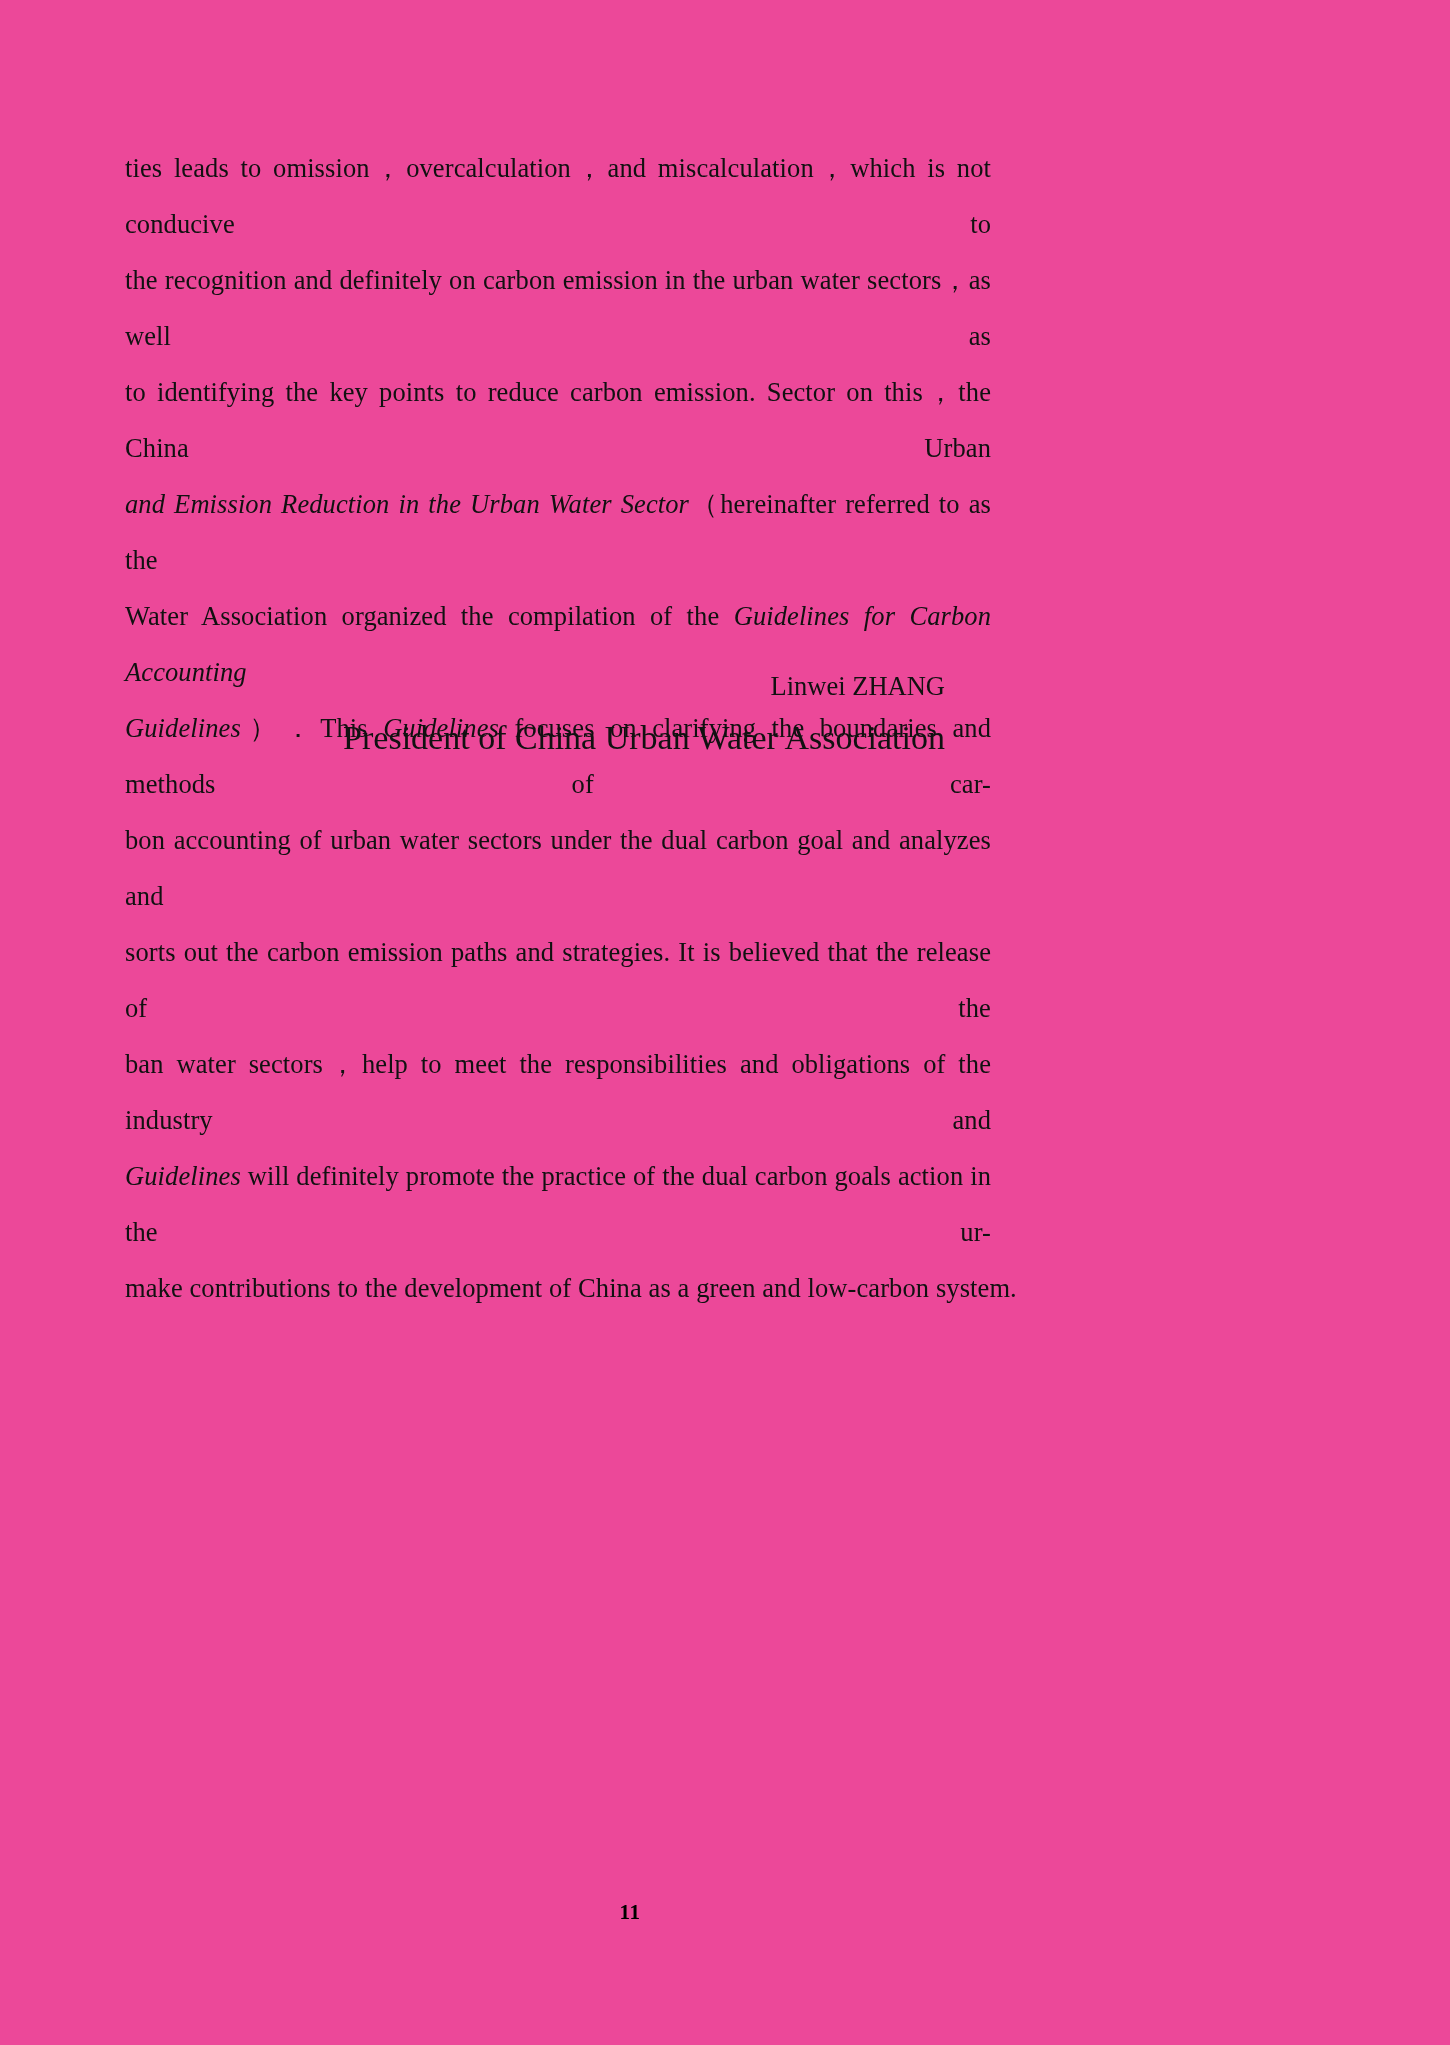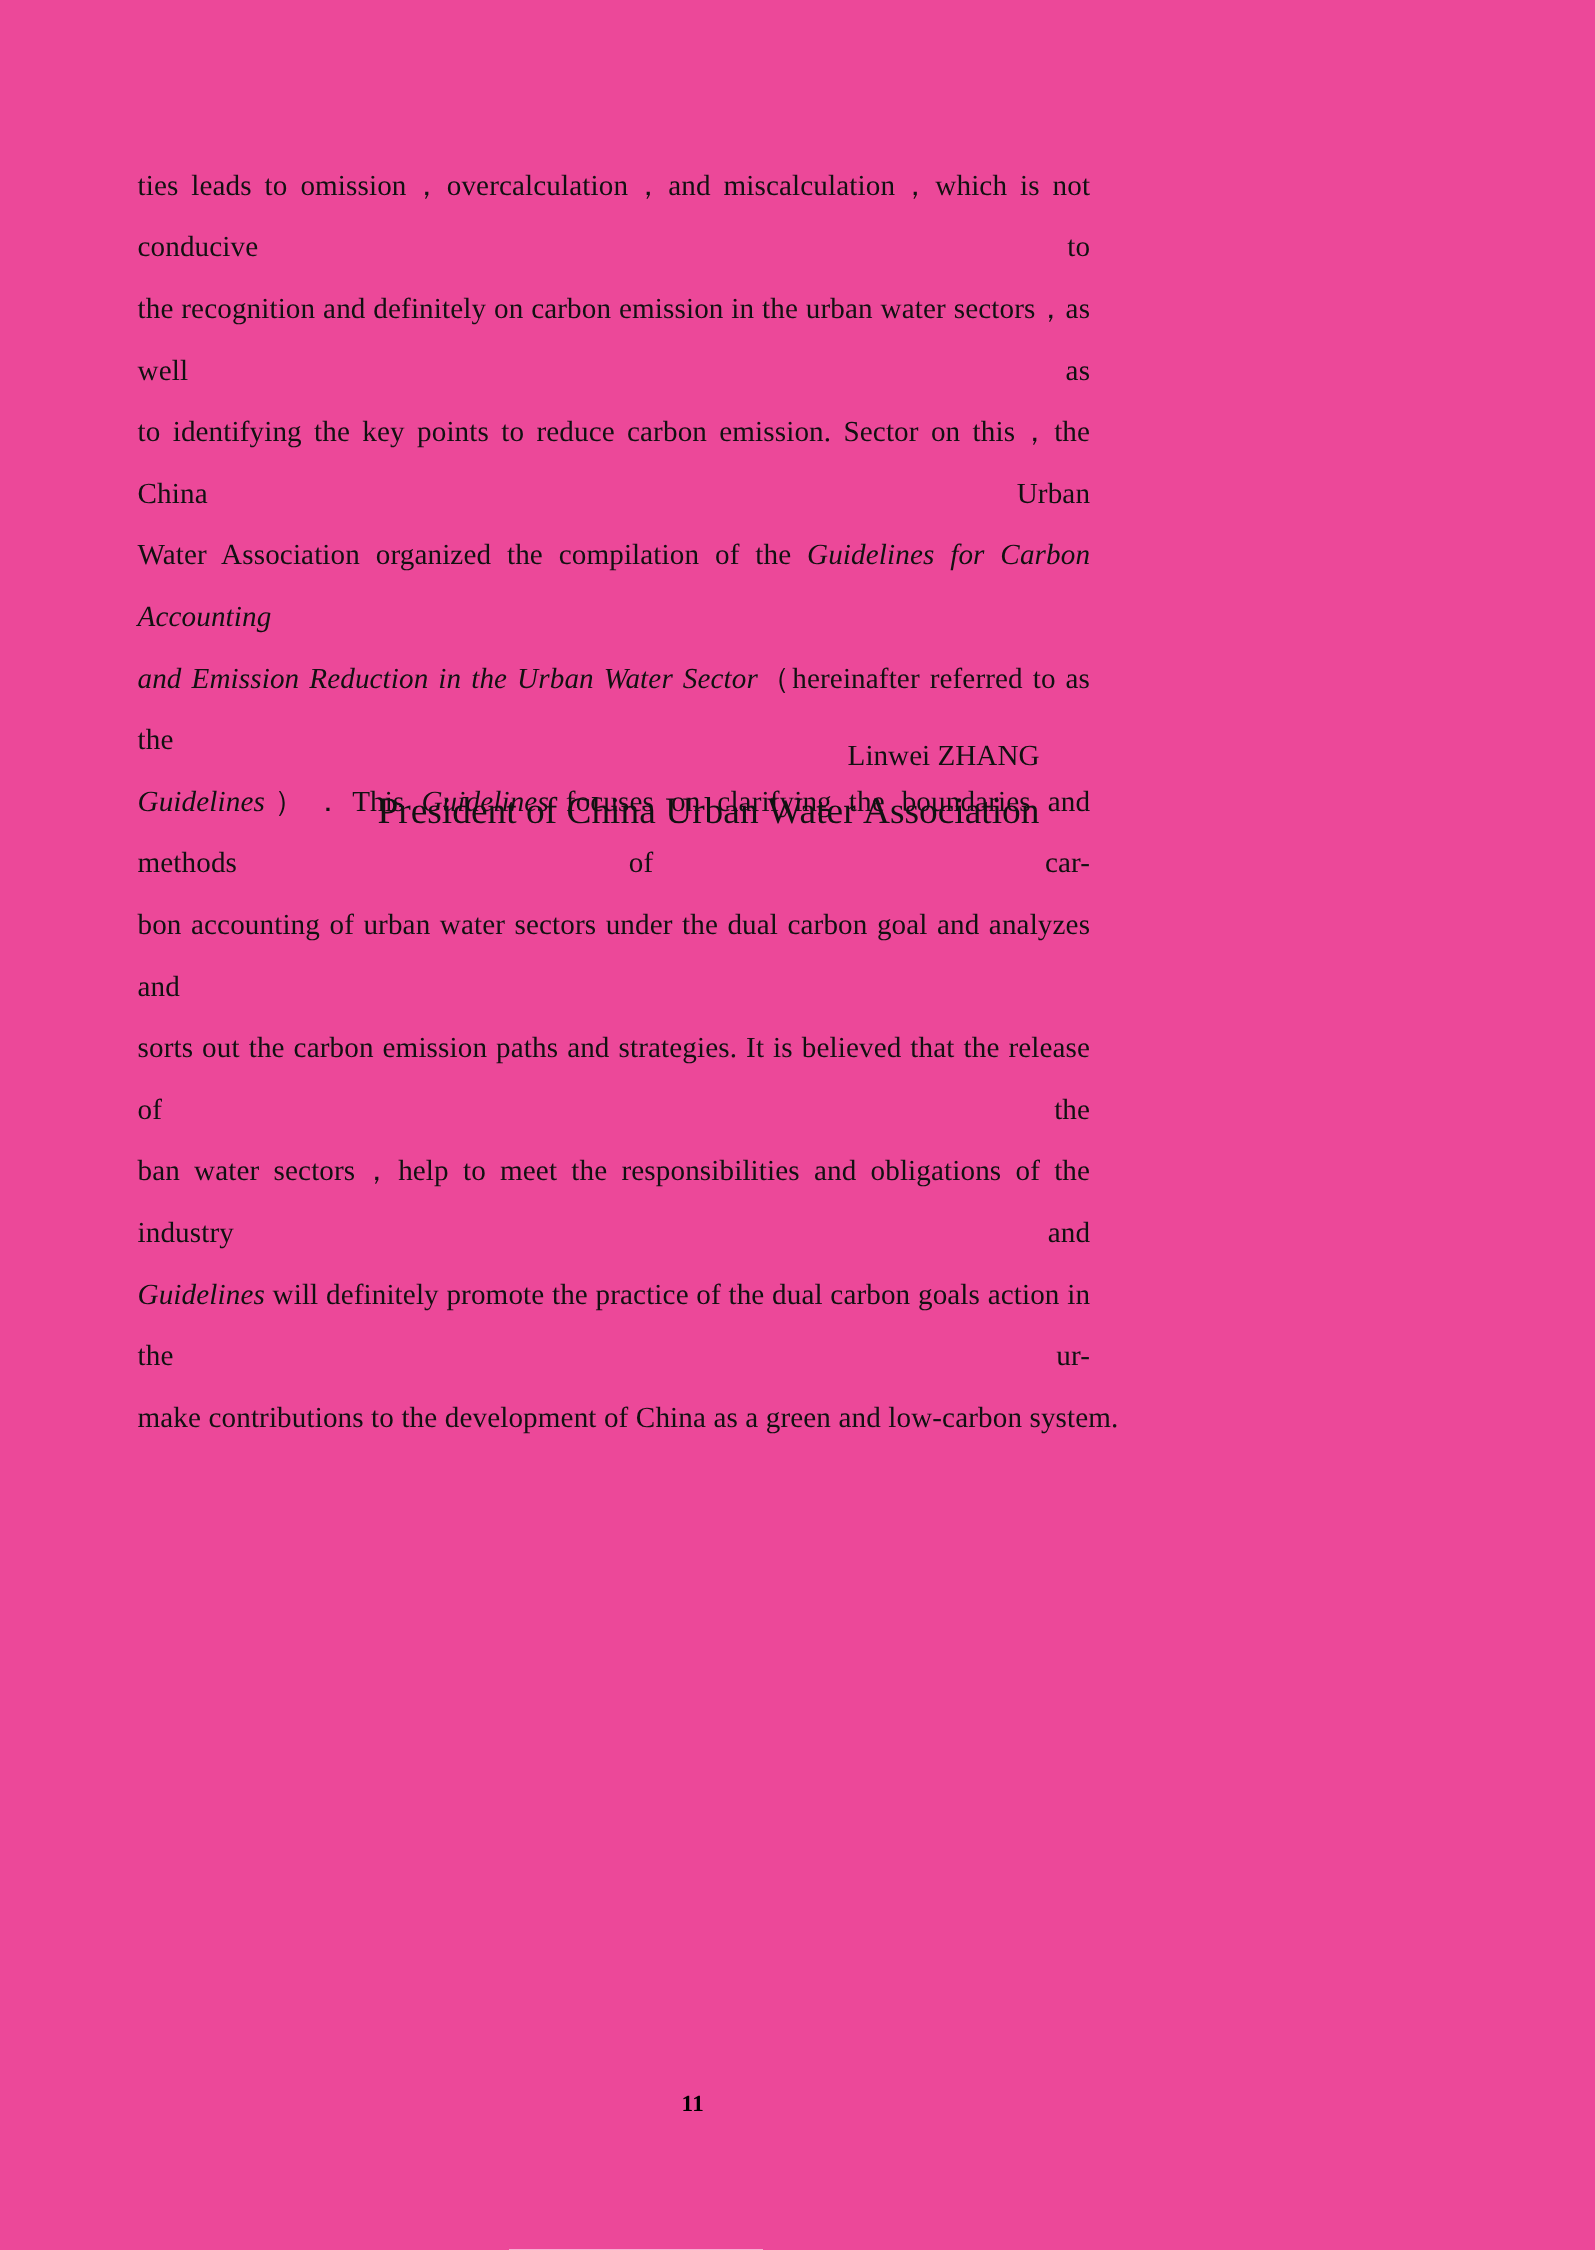--- a/index.html
+++ b/index.html
@@ -96,22 +96,22 @@
 </style>
 </head>
 <body>
 
 <div class="page">
 
   <div class="text-column">
     <div class="body-line justify"><span>ties leads to omission，overcalculation，and miscalculation，which is not conducive to</span></div>
     <div class="body-line justify"><span>the recognition and definitely on carbon emission in the urban water sectors，as well as</span></div>
     <div class="body-line justify"><span>to identifying the key points to reduce carbon emission. Sector on this，the China Urban</span></div>
+    <div class="body-line justify"><span class="ital">and Emission Reduction in the Urban Water Sector</span><span>（hereinafter referred to as the</span></div>
     <div class="body-line justify"><span>Water Association organized the compilation of the </span><span class="ital">Guidelines for Carbon Accounting</span></div>
-    <div class="body-line justify"><span class="ital">and Emission Reduction in the Urban Water Sector</span><span>（hereinafter referred to as the</span></div>
     <div class="body-line justify"><span class="ital">Guidelines</span><span>）．This </span><span class="ital">Guidelines</span><span> focuses on clarifying the boundaries and methods of car-</span></div>
     <div class="body-line justify"><span>bon accounting of urban water sectors under the dual carbon goal and analyzes and</span></div>
     <div class="body-line justify"><span>sorts out the carbon emission paths and strategies. It is believed that the release of the</span></div>
     <div class="body-line justify"><span>ban water sectors，help to meet the responsibilities and obligations of the industry and</span></div>
     <div class="body-line justify"><span class="ital">Guidelines</span><span> will definitely promote the practice of the dual carbon goals action in the ur-</span></div>
     <div class="body-line last"><span>make contributions to the development of China as a green and low-carbon system.</span></div>
   </div>
 
   <div class="signature-block">
     <div class="sig-name">Linwei ZHANG</div>

